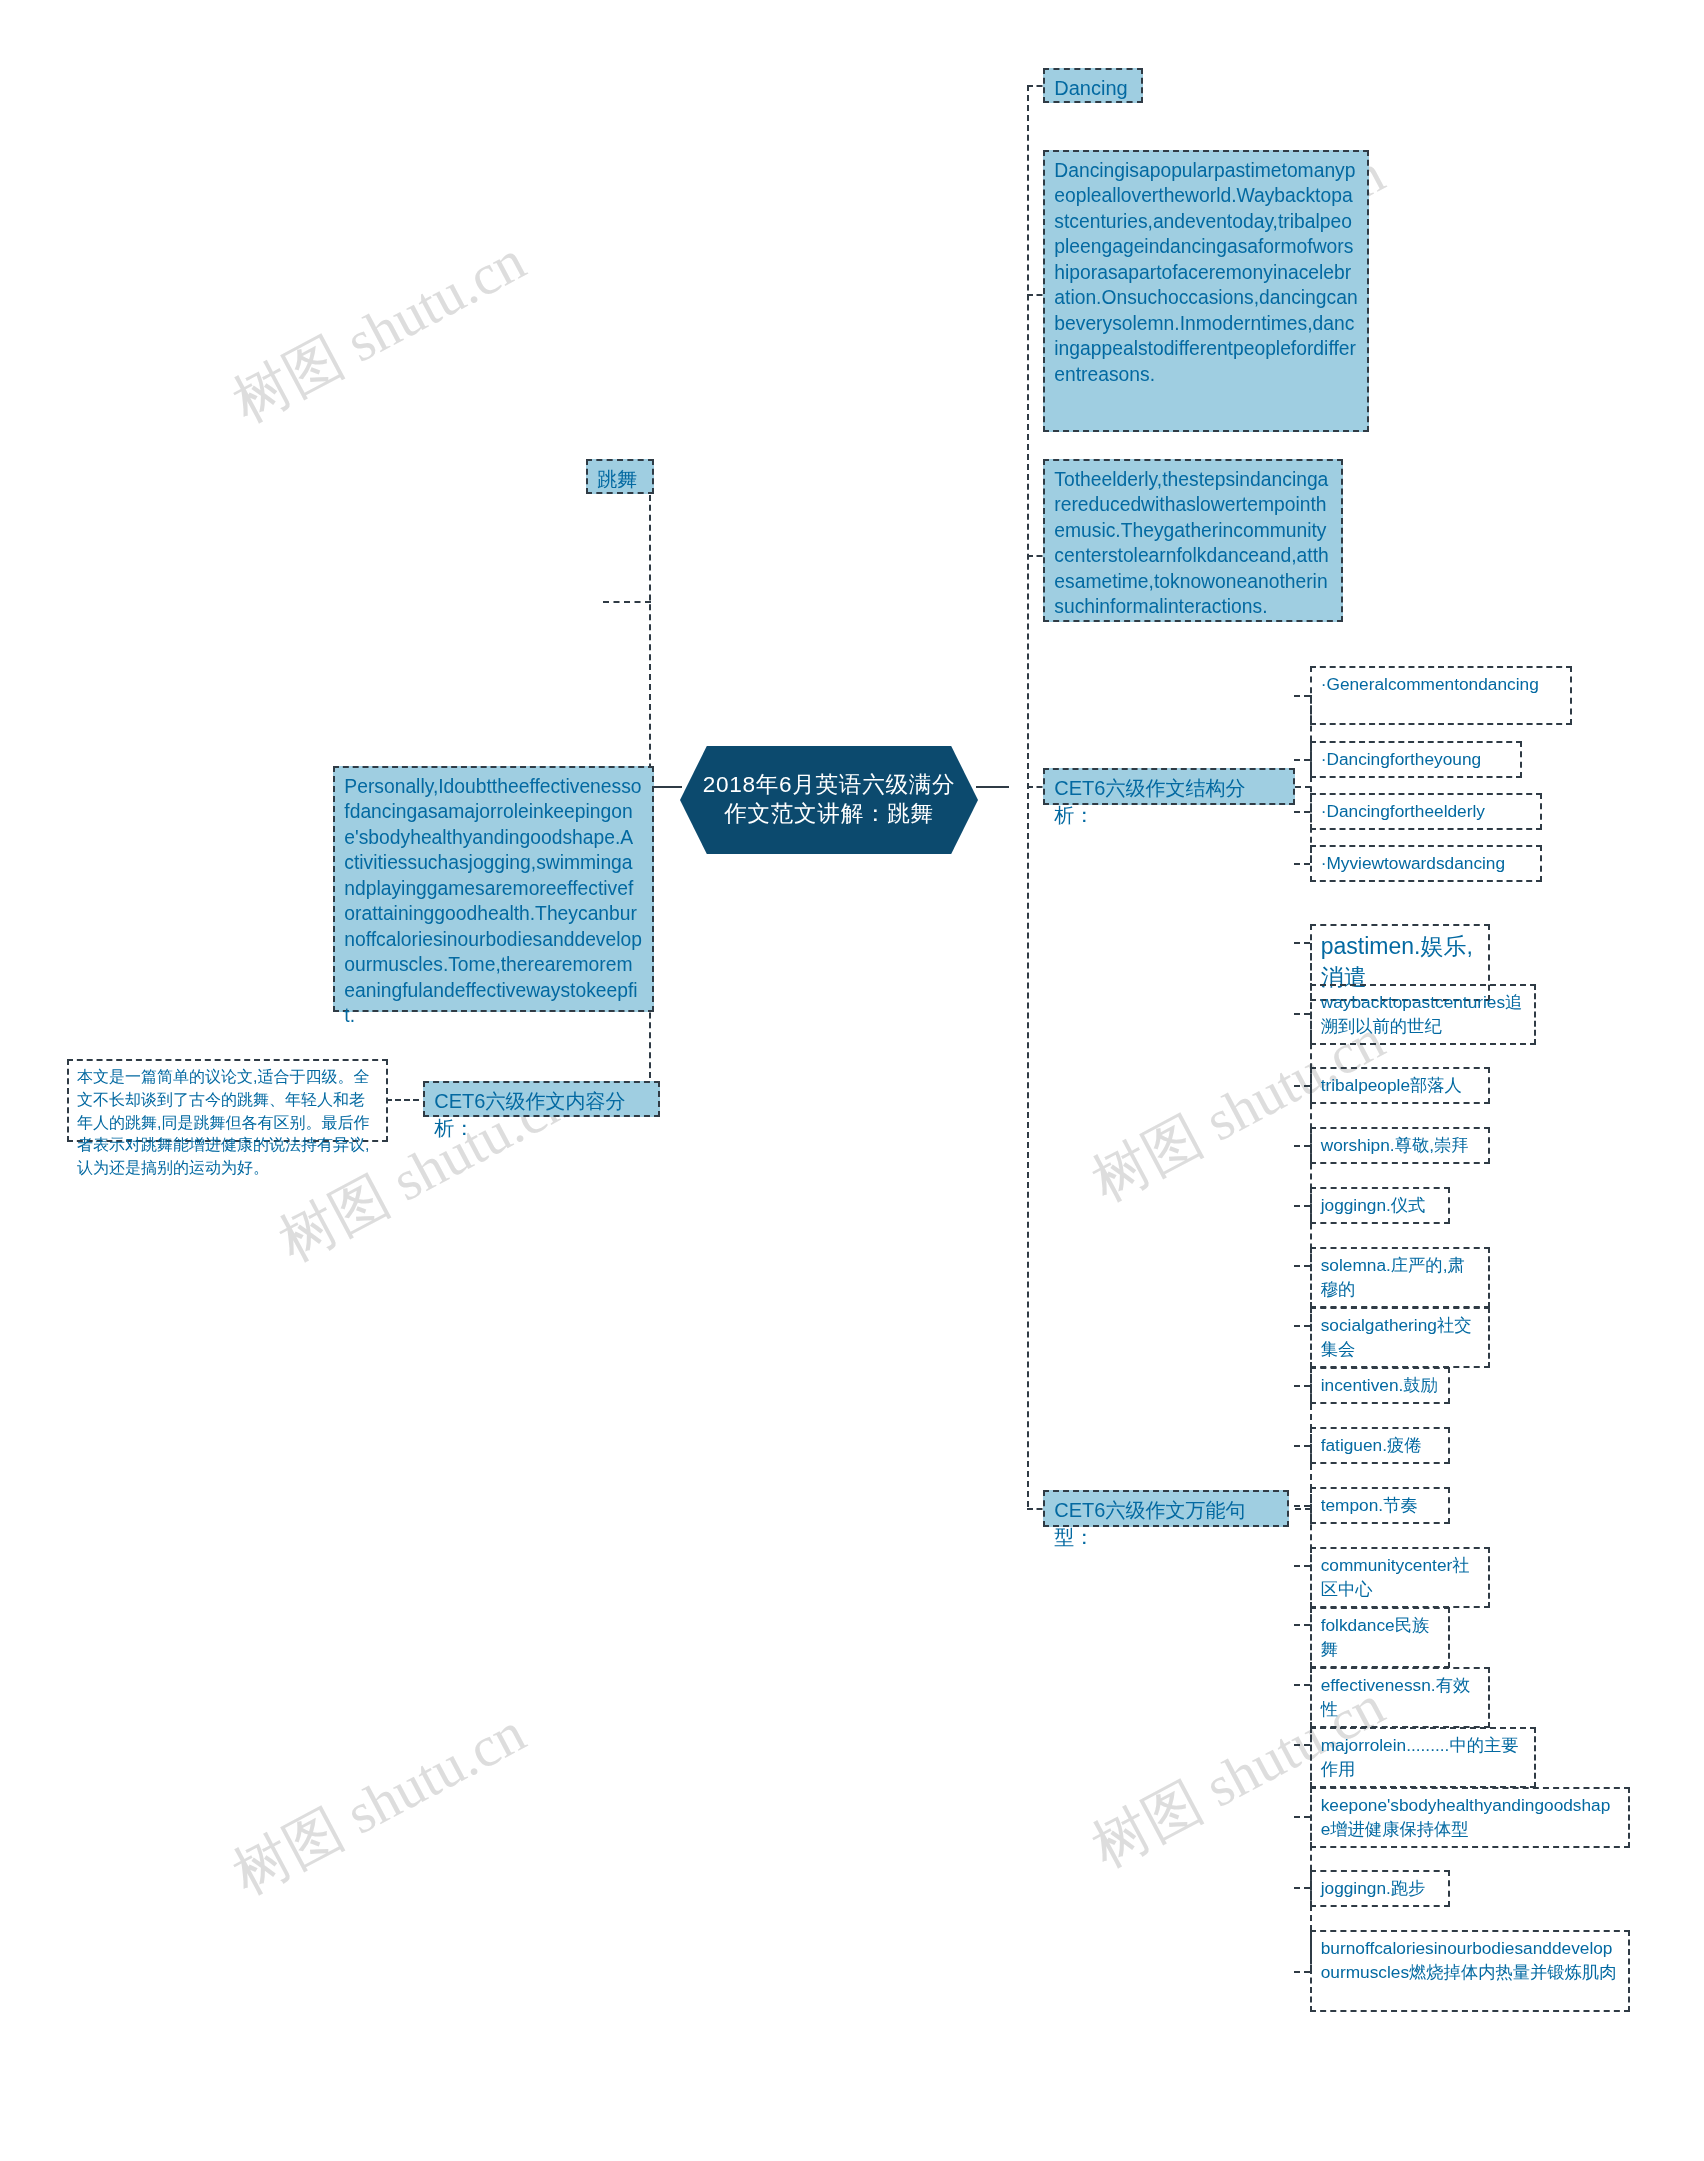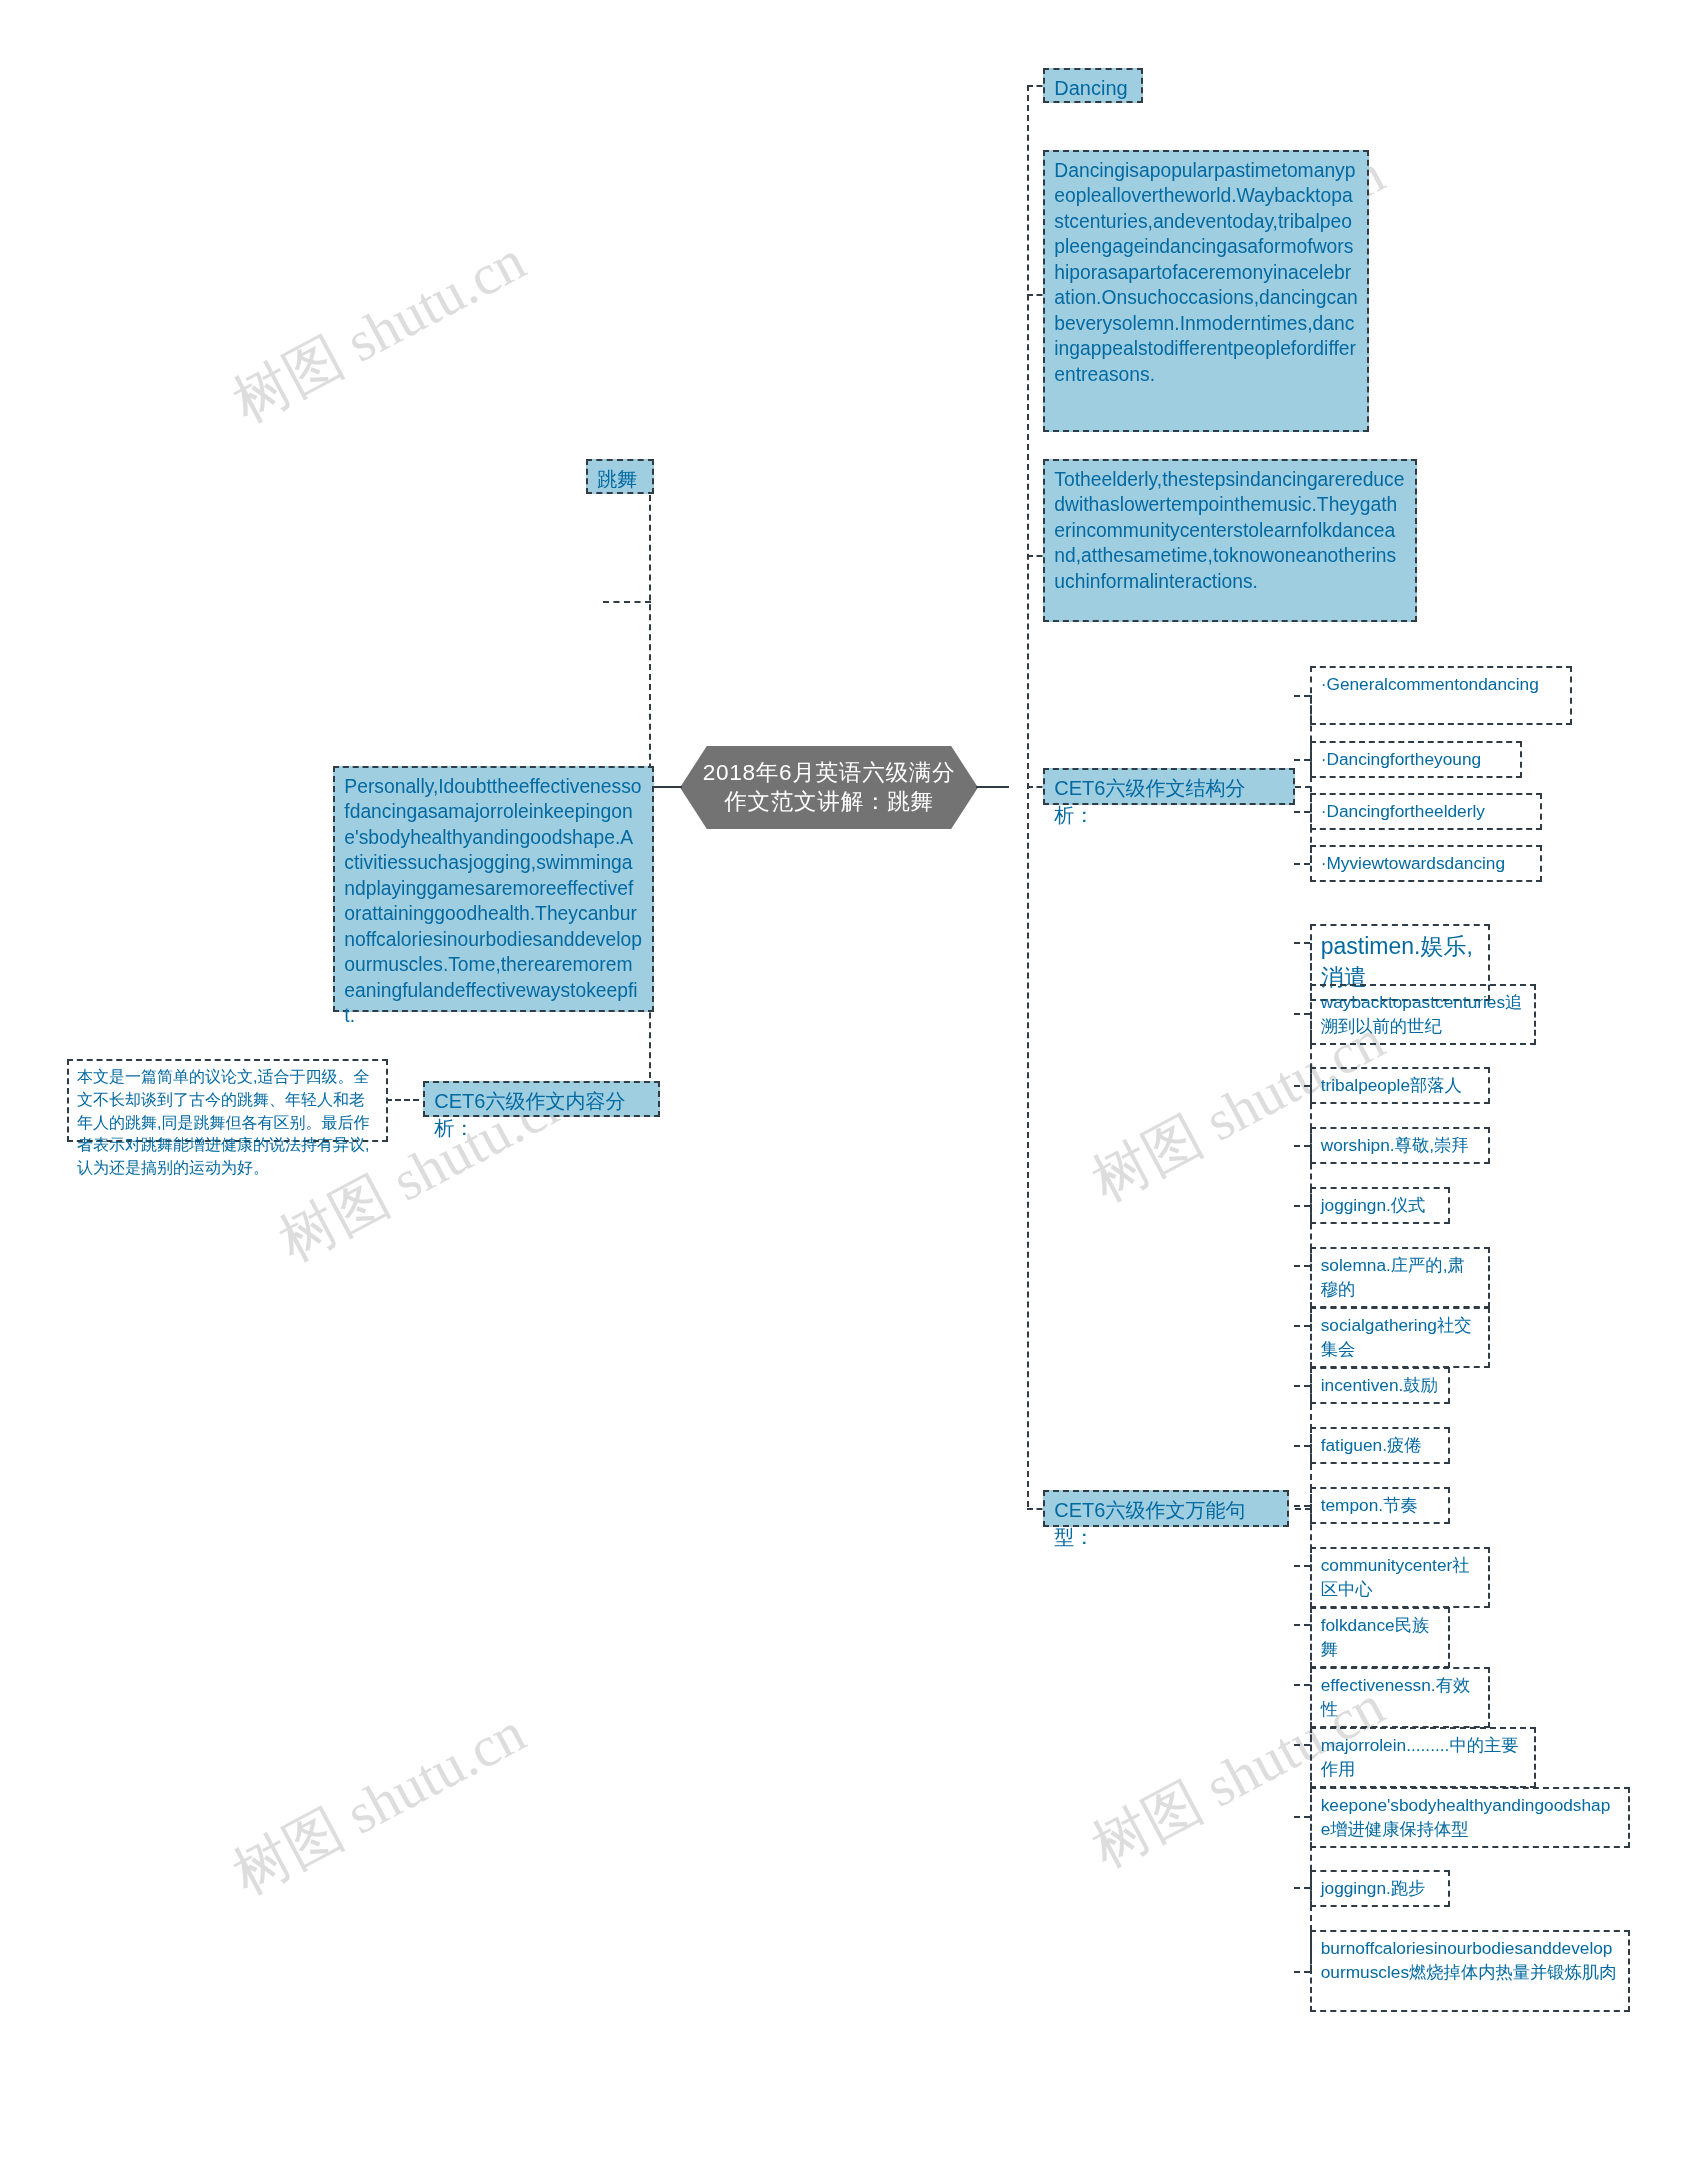--- a/index.html
+++ b/index.html
@@ -52,22 +52,22 @@
     background: #9fcee1;
   }
   .node.plain {
     background: transparent;
   }
 
   
   #root-node {
     position: absolute;
     left: 680px; top: 746px;
-    width: 298px; height: 83px;
-    background: #737373;
+    width: 298px; height: 108px;
+    background: #0c4a6e;
     color: #ffffff;
     display: flex;
     align-items: center;
     justify-content: center;
     text-align: center;
     font-size: 22.6px;
     line-height: 1.28;
     letter-spacing: 0.7px;
     clip-path: polygon(0% 50%, 9% 0%, 91% 0%, 100% 50%, 91% 100%, 9% 100%);
     padding: 0 22.6px;
@@ -140,21 +140,21 @@
   <div class="node fill s-body" style="left:333px; top:741px; width:321px; height:246px;margin-top:25px;">Personally,Idoubttheeffectivenessofdancingasamajorroleinkeepingone'sbodyhealthyandingoodshape.Activitiessuchasjogging,swimmingandplayinggamesaremoreeffectiveforattaininggoodhealth.Theycanburnoffcaloriesinourbodiesanddevelopourmuscles.Tome,therearemoremeaningfulandeffectivewaystokeepfit.</div>
 
   <div class="node fill s-label" style="left:417px; top:1081px; width:237px; height:36px; padding:5.3px 9.3px;margin-left:6px;">CET6六级作文内容分析：</div>
 
   <div class="node plain s-cn" style="left:67px; top:1059px; width:321px; height:83px; padding:5.3px 8px; font-size:16px; line-height:1.42;">本文是一篇简单的议论文,适合于四级。全文不长却谈到了古今的跳舞、年轻人和老年人的跳舞,同是跳舞但各有区别。最后作者表示对跳舞能增进健康的说法持有异议,认为还是搞别的运动为好。</div>
 
   <div class="node fill s-label" style="left:1043px; top:68px; width:100px; height:35px; padding:4.7px 9.3px;">Dancing</div>
 
   <div class="node fill s-body" style="left:1043px; top:150px; width:326px; height:282px;">Dancingisapopularpastimetomanypeopleallovertheworld.Waybacktopastcenturies,andeventoday,tribalpeopleengageindancingasaformofworshiporasapartofaceremonyinacelebration.Onsuchoccasions,dancingcanbeverysolemn.Inmoderntimes,dancingappealstodifferentpeoplefordifferentreasons.</div>
 
-  <div class="node fill s-body" style="left:1043px; top:459px; width:374px; height:163px;">Totheelderly,thestepsindancingarereducedwithaslowertempointhemusic.Theygatherincommunitycenterstolearnfolkdanceand,atthesametime,toknowoneanotherinsuchinformalinteractions.</div>
+  <div class="node fill s-body" style="left:1043px; top:459px; width:300px; height:163px;">Totheelderly,thestepsindancingarereducedwithaslowertempointhemusic.Theygatherincommunitycenterstolearnfolkdanceand,atthesametime,toknowoneanotherinsuchinformalinteractions.</div>
 
   <div class="node fill s-label" style="left:1043px; top:768px; width:252px; height:37px; padding:5.3px 9.3px;">CET6六级作文结构分析：</div>
 
   <div class="node fill s-label" style="left:1043px; top:1490px; width:246px; height:37px; padding:5.3px 9.3px;">CET6六级作文万能句型：</div>
 
   <div id="structure-leaves">
       <div class="node plain" style="left: 1310px; top: 666px; width: 262px; min-height: 59px; font-size: 17.3px; padding: 4.7px 8.7px; line-height: 1.38;">·Generalcommentondancing</div>
       <div class="link h" style="left: 1294px; top: 695px; width: 16px;"></div>
       <div class="node plain" style="left: 1310px; top: 741px; width: 212px; min-height: 35px; font-size: 17.3px; padding: 4.7px 8.7px; line-height: 1.38;">·Dancingfortheyoung</div>
       <div class="link h" style="left: 1294px; top: 759px; width: 16px;"></div>

